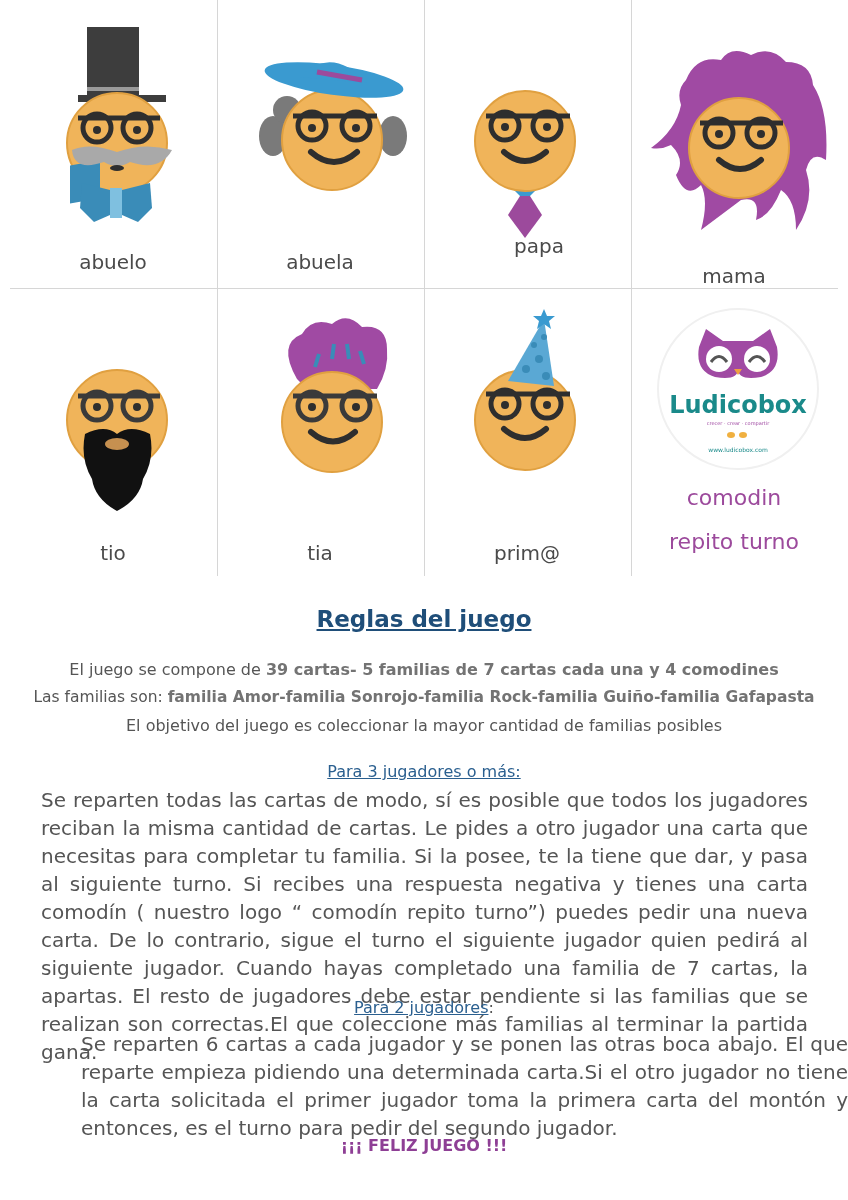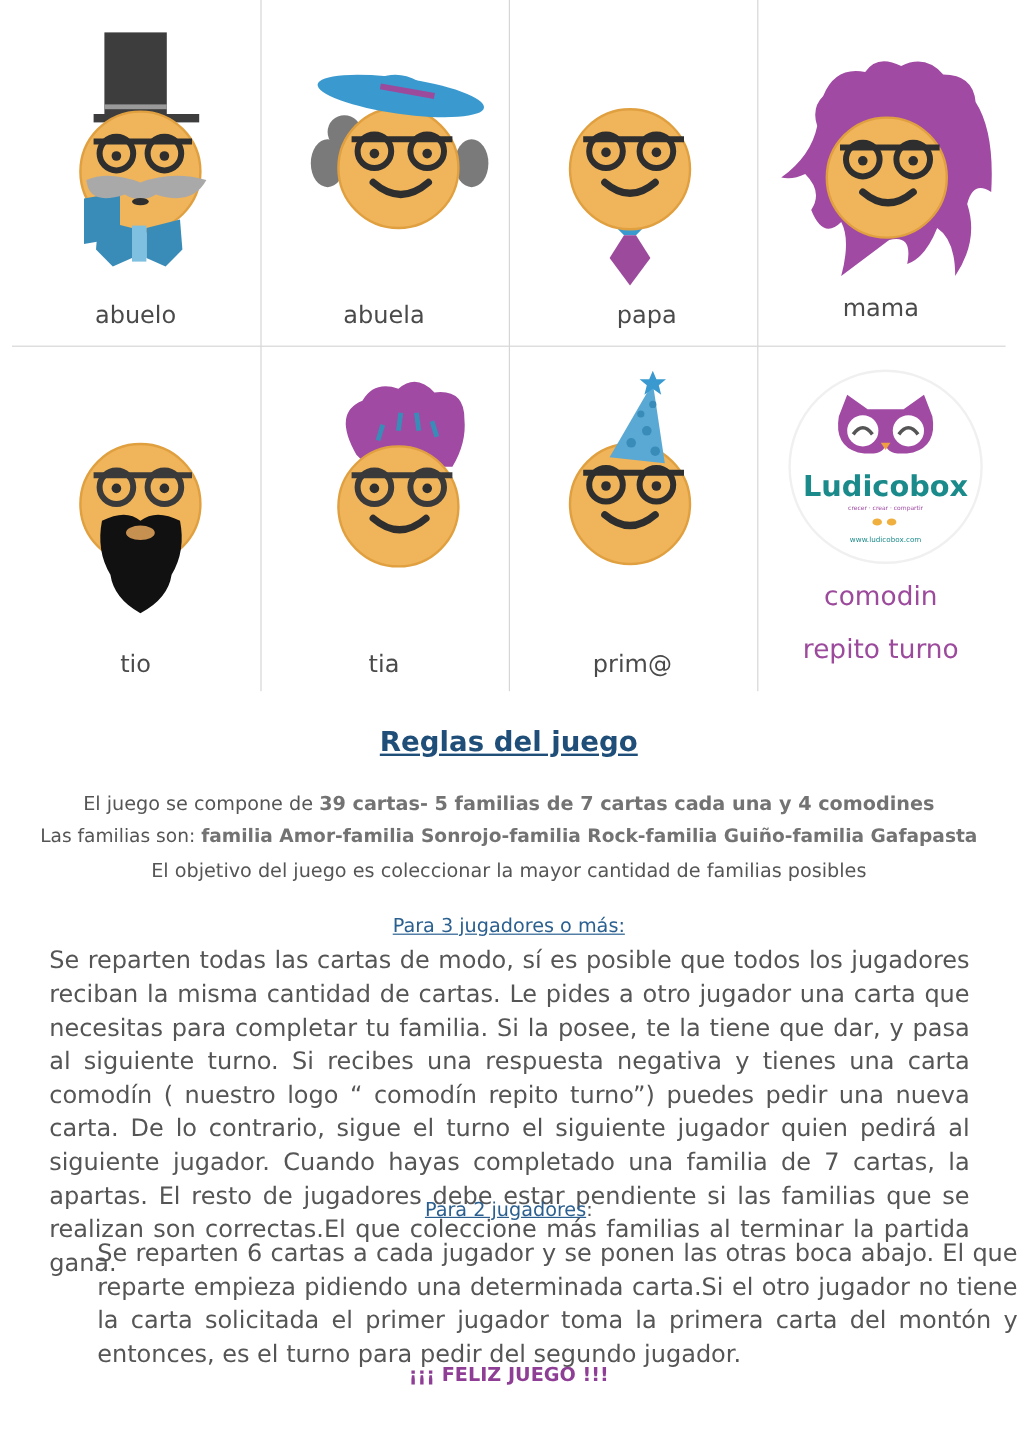--- a/index.html
+++ b/index.html
@@ -74,35 +74,35 @@
       <polygon points="90,190 112,190 106,196 96,196" fill="#3a9ad0"></polygon>
       <polygon points="96,196 106,196 118,215 101,238 84,215" fill="#9c4a9c"></polygon>
       <circle cx="101" cy="141" r="50" fill="#f0b45a" stroke="#e0a040" stroke-width="2"></circle>
       <circle cx="81" cy="126" r="14" fill="none" stroke="#2e2e2e" stroke-width="5"></circle>
       <circle cx="123" cy="126" r="14" fill="none" stroke="#2e2e2e" stroke-width="5"></circle>
       <line x1="62" y1="116" x2="146" y2="116" stroke="#2e2e2e" stroke-width="5"></line>
       <circle cx="81" cy="127" r="4" fill="#2e2e2e"></circle>
       <circle cx="123" cy="127" r="4" fill="#2e2e2e"></circle>
       <path d="M80,152 Q101,170 122,152" stroke="#2e2e2e" stroke-width="6" fill="none" stroke-linecap="round"></path>
     </svg>
-    <div class="card-label" style="top:250px;padding-left:24px;">papa</div>
+    <div class="card-label" style="top:234px;padding-left:24px;">papa</div>
   </div>
 
   <div class="card" style="left:621px;top:0;">
     <svg width="206" height="288">
       <path d="M55,80 Q65,55 90,60 Q100,45 120,55 Q140,45 155,62 Q180,62 182,85 Q198,110 195,160 Q180,150 175,170 Q185,200 165,230 Q165,200 150,190 Q140,215 125,220 Q130,195 110,200 Q90,215 70,230 Q78,200 70,185 Q55,200 45,175 Q55,160 40,145 Q30,150 20,148 Q45,130 50,105 Q45,90 55,80 Z" fill="#a04aa3"></path>
       <circle cx="108" cy="148" r="50" fill="#f0b45a" stroke="#e0a040" stroke-width="2"></circle>
       <circle cx="88" cy="133" r="14" fill="none" stroke="#2e2e2e" stroke-width="5"></circle>
       <circle cx="130" cy="133" r="14" fill="none" stroke="#2e2e2e" stroke-width="5"></circle>
       <line x1="69" y1="123" x2="152" y2="123" stroke="#2e2e2e" stroke-width="5"></line>
       <circle cx="88" cy="134" r="4" fill="#2e2e2e"></circle>
       <circle cx="130" cy="134" r="4" fill="#2e2e2e"></circle>
       <path d="M88,160 Q109,178 130,160" stroke="#2e2e2e" stroke-width="6" fill="none" stroke-linecap="round"></path>
     </svg>
-    <div class="card-label" style="top:244px;">mama</div>
+    <div class="card-label" style="top:264px;">mama</div>
   </div>
 
   <div class="card" style="left:0;top:289px;">
     <svg width="206" height="288">
       <circle cx="107" cy="131" r="50" fill="#f0b45a" stroke="#e0a040" stroke-width="2"></circle>
       <path d="M75,145 Q70,170 82,190 Q85,210 107,222 Q130,210 133,190 Q145,170 140,145 Q120,135 107,145 Q95,135 75,145 Z" fill="#111"></path>
       <ellipse cx="107" cy="155" rx="12" ry="6" fill="#c69050"></ellipse>
       <circle cx="87" cy="117" r="14" fill="none" stroke="#3a3a3a" stroke-width="5"></circle>
       <circle cx="127" cy="117" r="14" fill="none" stroke="#3a3a3a" stroke-width="5"></circle>
       <line x1="68" y1="107" x2="150" y2="107" stroke="#3a3a3a" stroke-width="5"></line>

